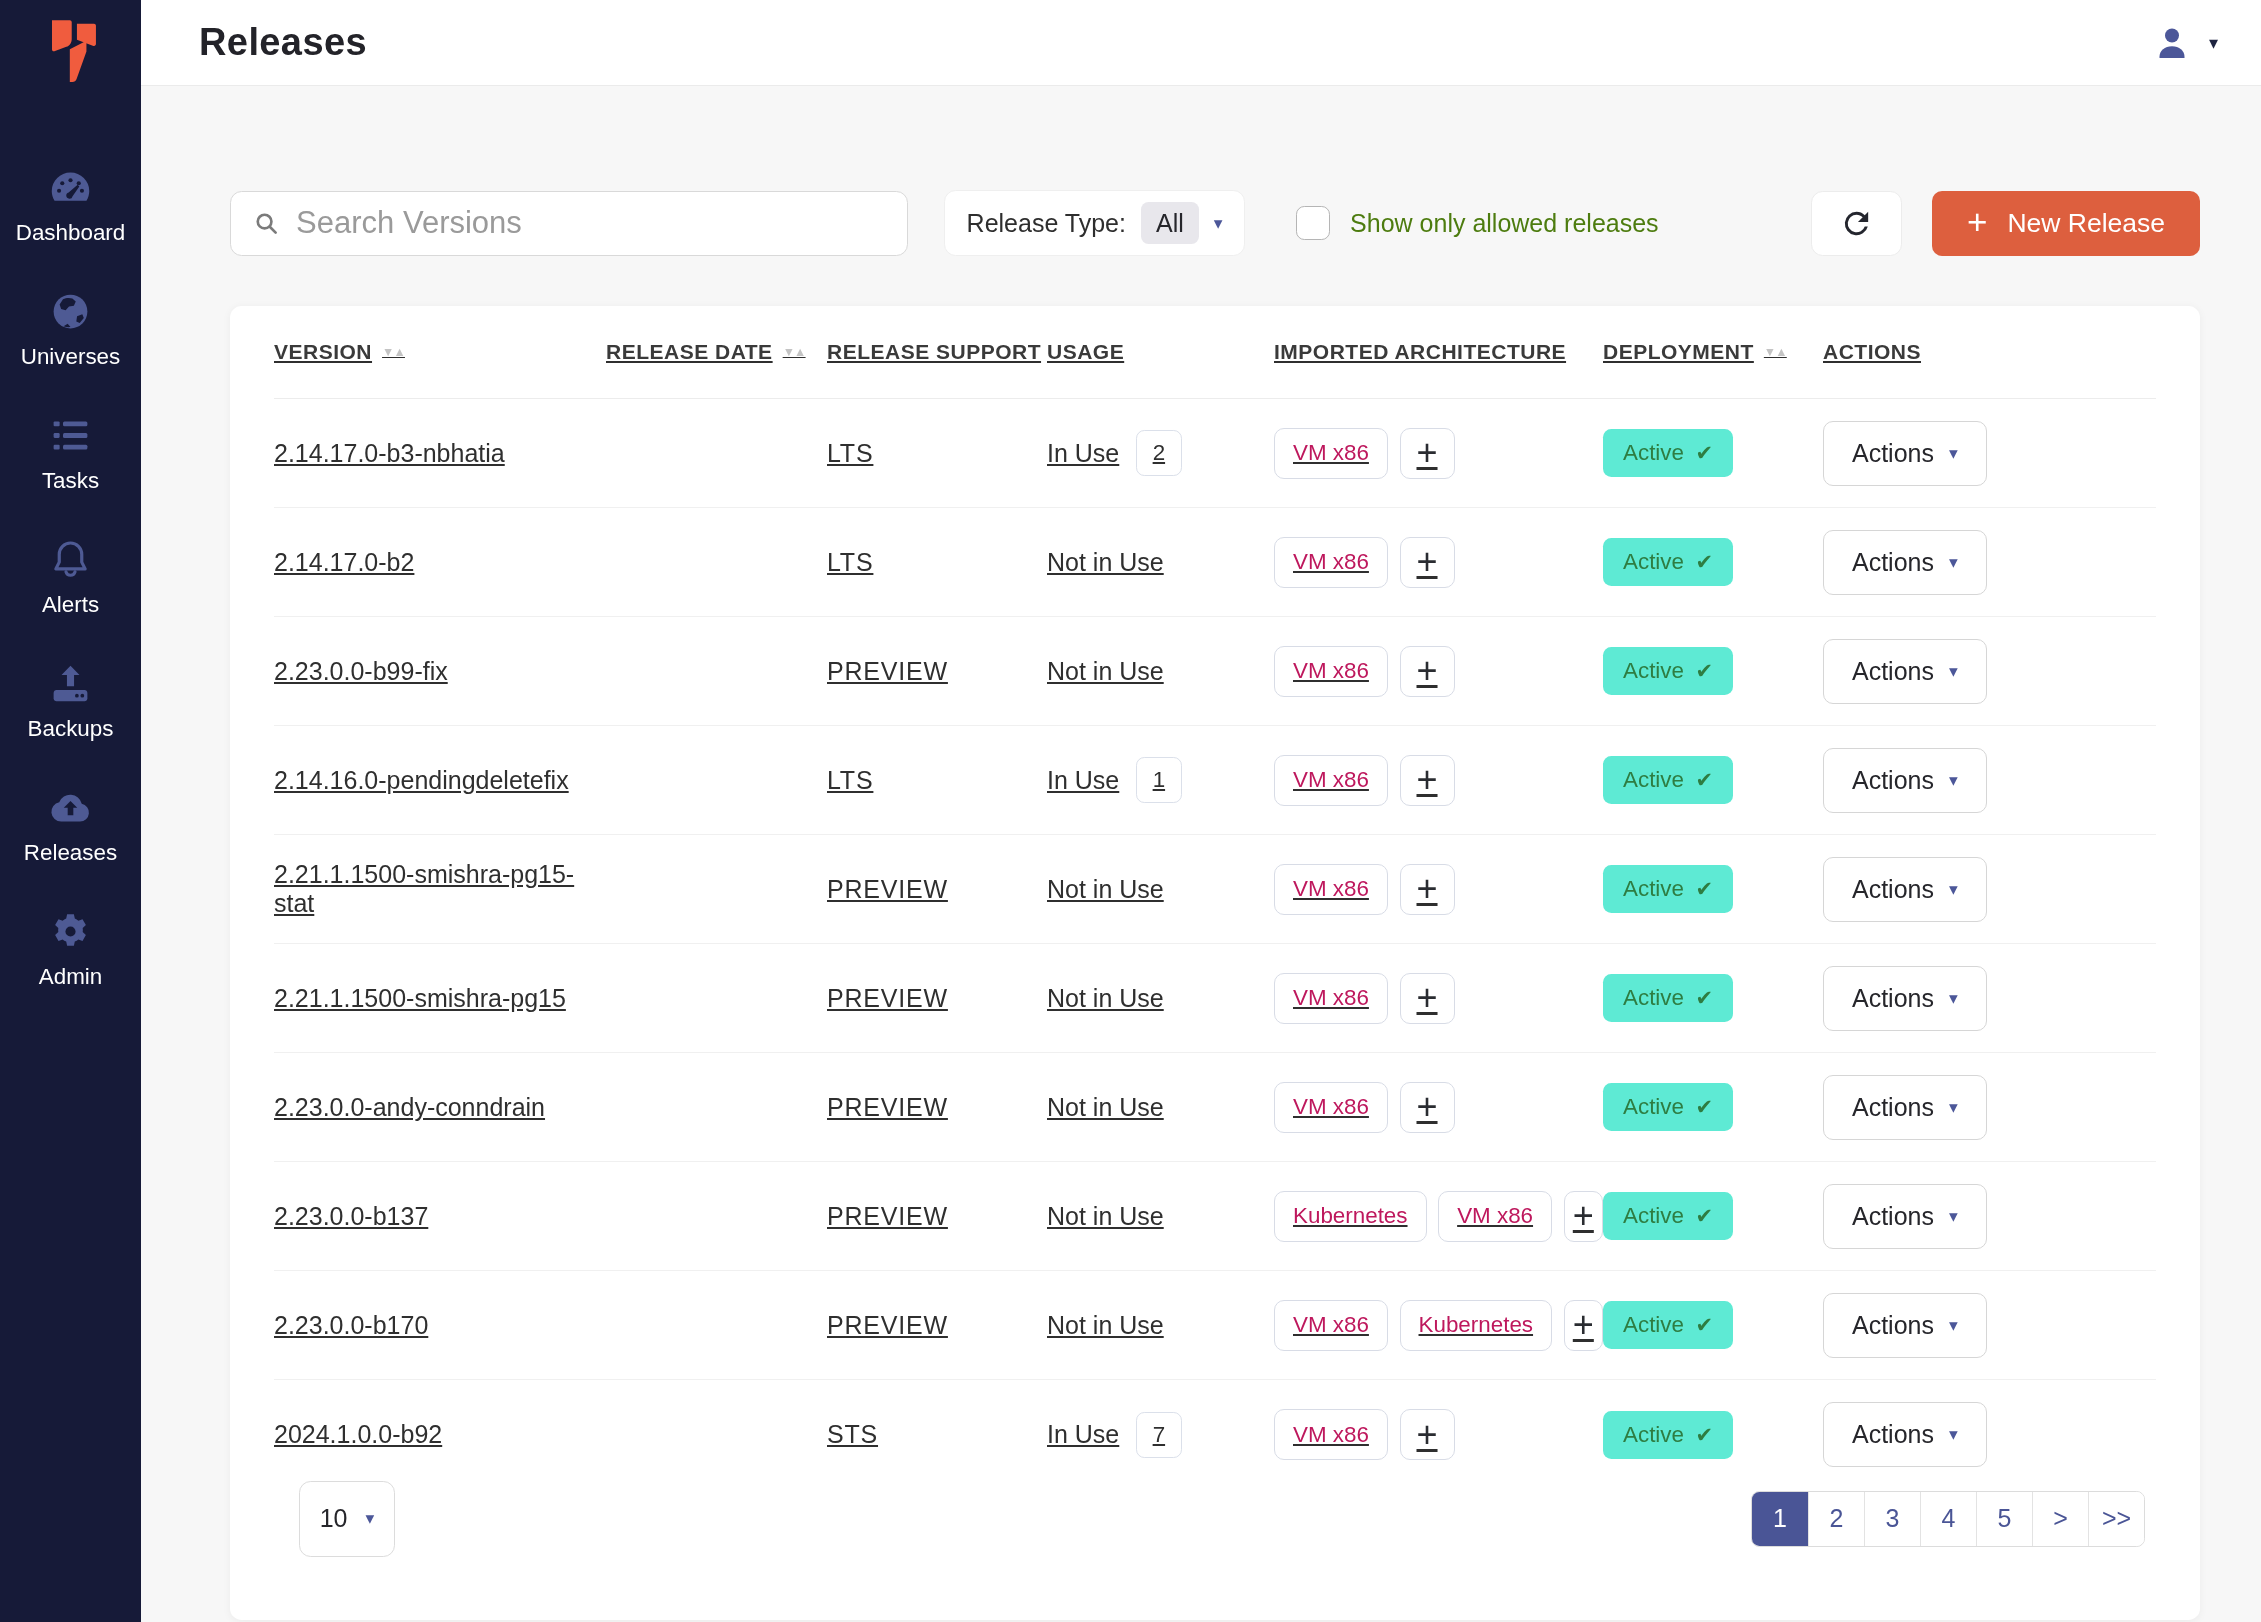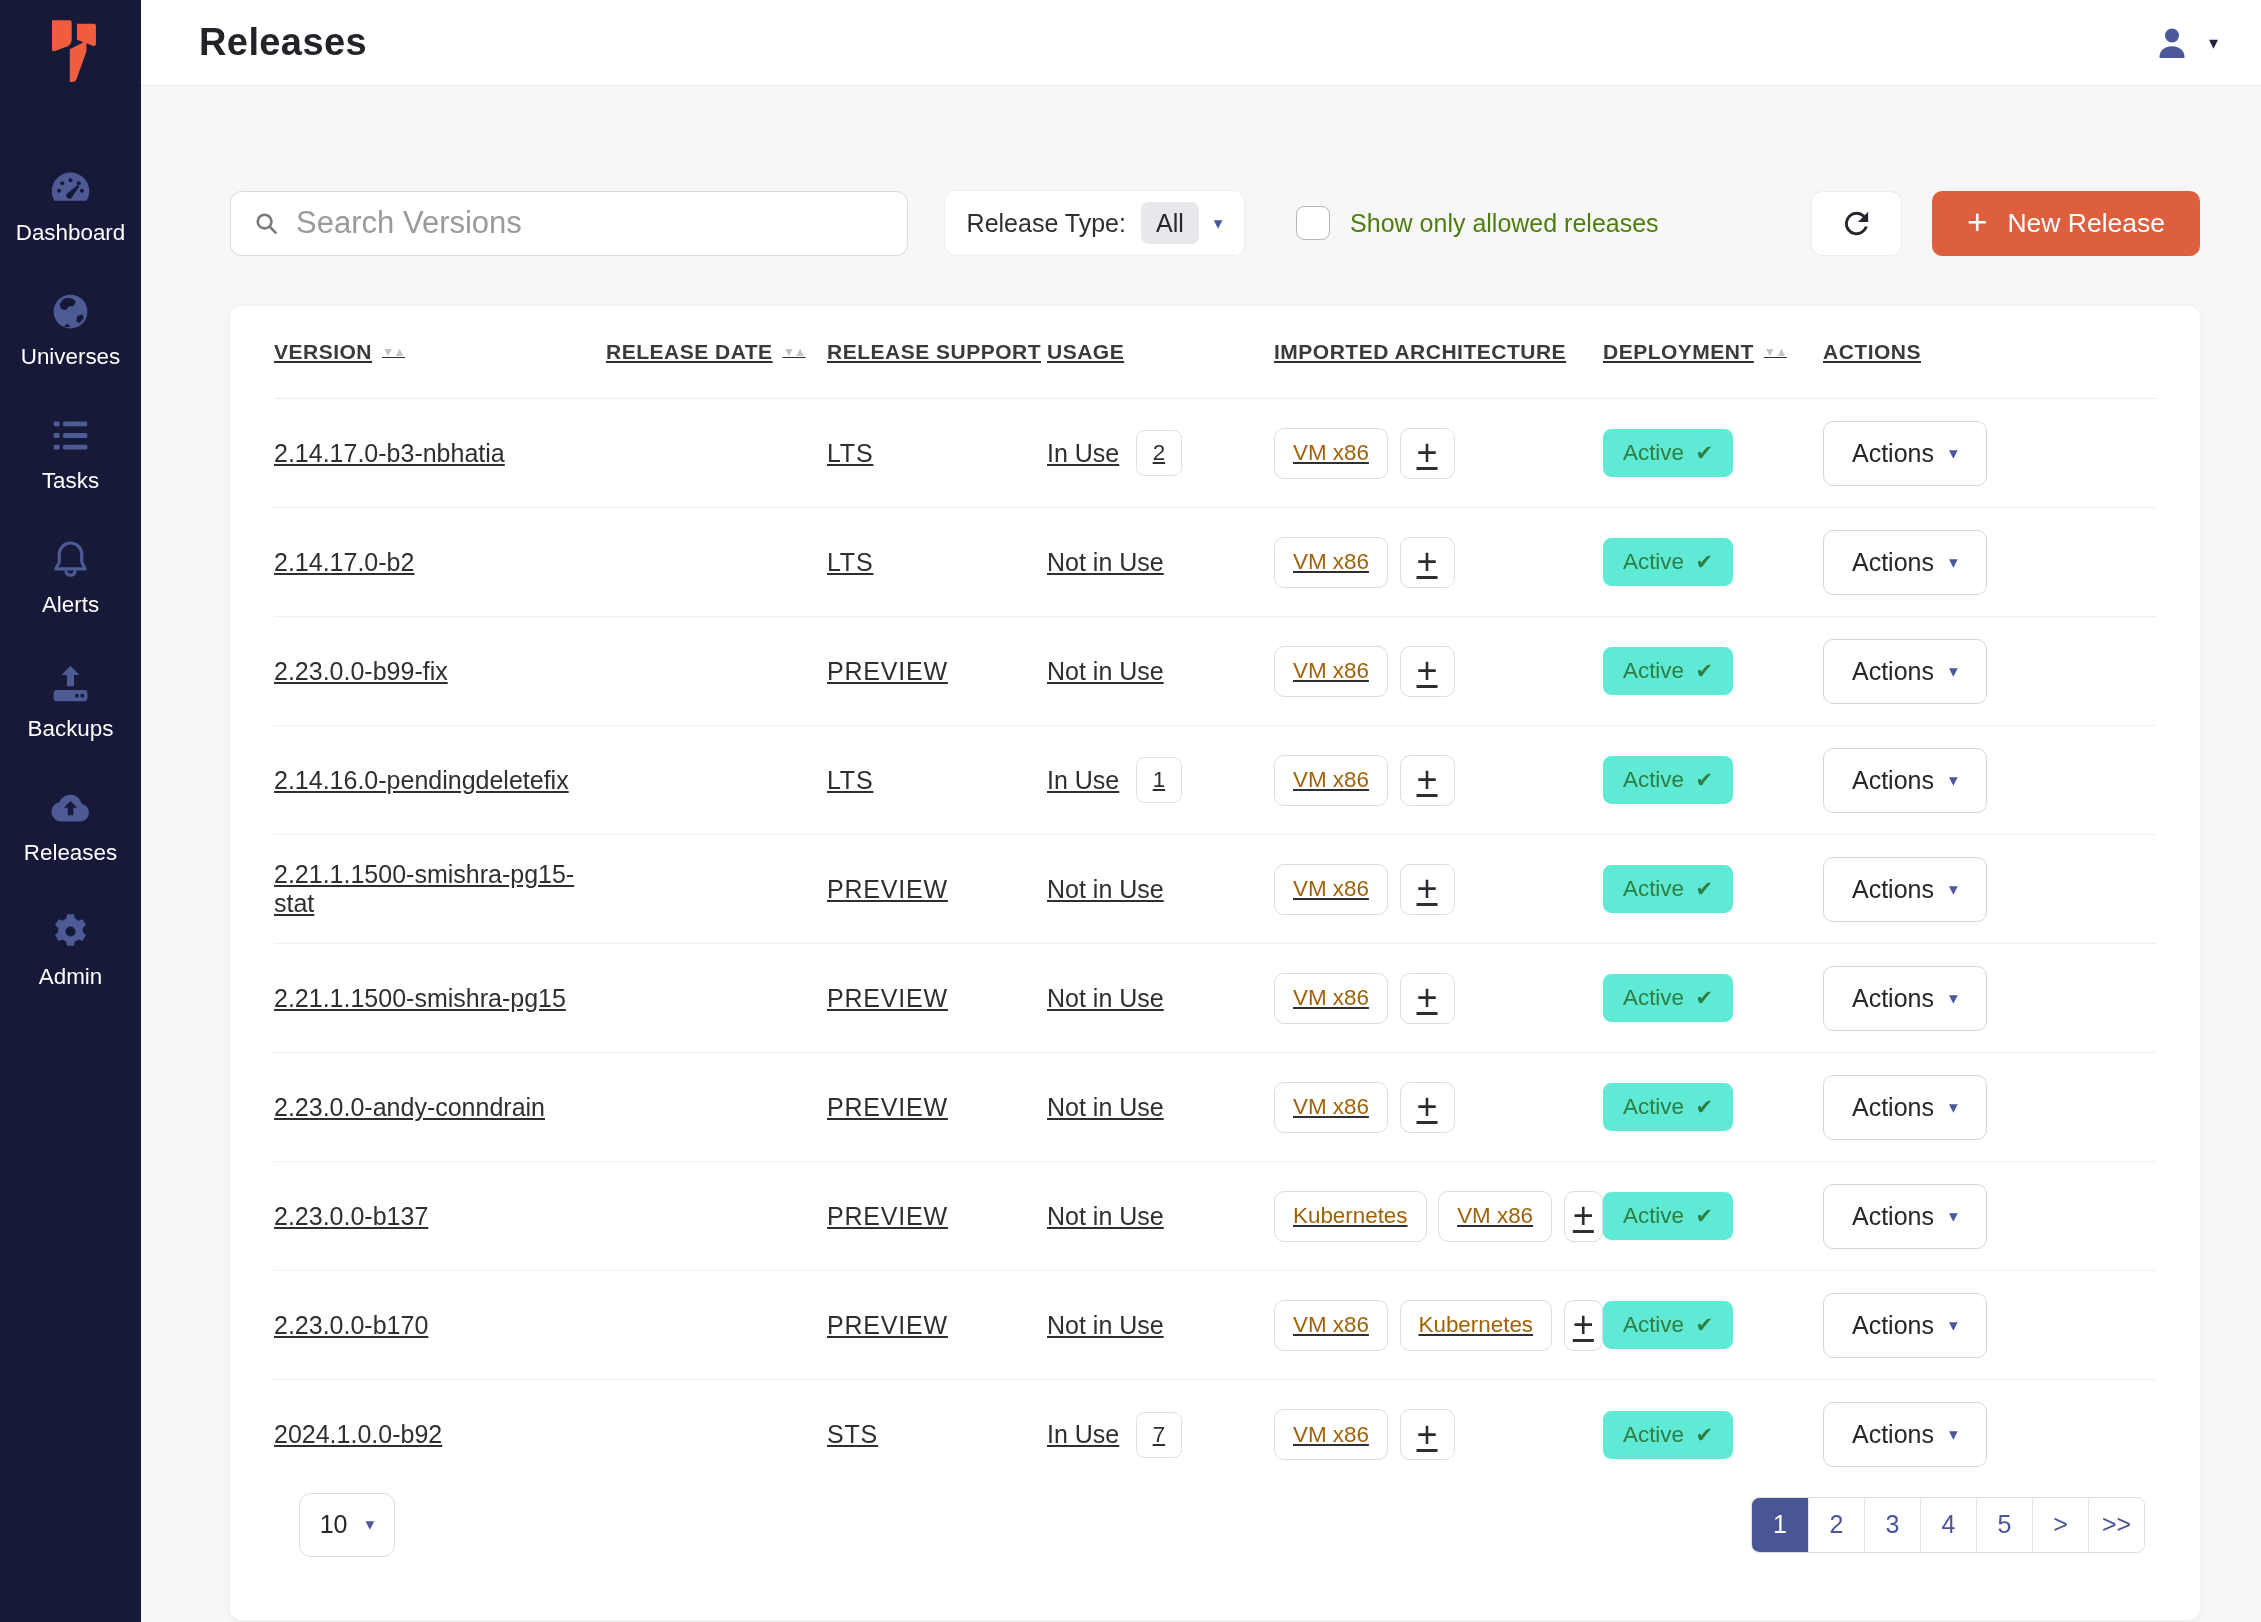--- a/index.html
+++ b/index.html
@@ -91,41 +91,41 @@
   .row:last-child { border-bottom:none; }
   .cell-support { letter-spacing:0.8px; }
   .usage-cell { display:flex; align-items:center; gap:16.6px; }
   .usage-count {
     min-width:46px; height:46px; border:1.7px solid #dbe0ea; border-radius:8.3px;
     display:flex; align-items:center; justify-content:center; font-size:22.4px; padding:0 8.3px;
   }
   .arch-cell { display:flex; align-items:center; gap:11.6px; }
   .chip {
     height:51px; padding:0 18px; background:#fff; border:1.7px solid #d8dce6; border-radius:10px;
-    display:flex; align-items:center; font-size:22.4px; color:#a16207; white-space:nowrap;
+    display:flex; align-items:center; font-size:22.4px; color:#be185d; white-space:nowrap;
   }
   .chip-add { width:55px; justify-content:center; padding:0; cursor:pointer; font-size:36px; font-weight:400; color:#2a2c31; line-height:1; }
   .badge-active {
     height:48px; padding:0 20px; background:#5eead4; color:#2e7d42; border-radius:8.3px;
     display:inline-flex; align-items:center; gap:11.6px; font-size:22.4px;
   }
   .badge-check { font-size:21px; }
   .actions-btn {
     height:65px; padding:0 28px; background:#fff; border:1.7px solid #d6d6d6; border-radius:10px;
     display:inline-flex; align-items:center; gap:15px; font-size:25px; color:#26262b;
     cursor:pointer; font-family:"Liberation Sans", sans-serif;
   }
 
   
   .table-footer {
     position:absolute; left:69px; right:55px; bottom:63px;
     display:flex; align-items:center; justify-content:space-between;
   }
   .page-size {
-    width:96px; height:64px; background:#fff; border:1.7px solid #dcdcdc; border-radius:11.6px;
+    width:96px; height:76px; background:#fff; border:1.7px solid #dcdcdc; border-radius:11.6px;
     display:flex; align-items:center; justify-content:center; gap:18px; font-size:25px;
     color:#26262b; cursor:pointer;
   }
   .pages { display:flex; border:1.7px solid #dcdcdc; border-radius:8.3px; overflow:hidden; background:#fff; }
   .page-btn {
     width:56px; height:54px; display:flex; align-items:center; justify-content:center;
     font-size:25px; color:#4a5596; background:#fff; border:none; border-left:1.7px solid #e3e3e3;
     cursor:pointer; font-family:"Liberation Sans", sans-serif;
   }
   .page-btn:first-child { border-left:none; }

